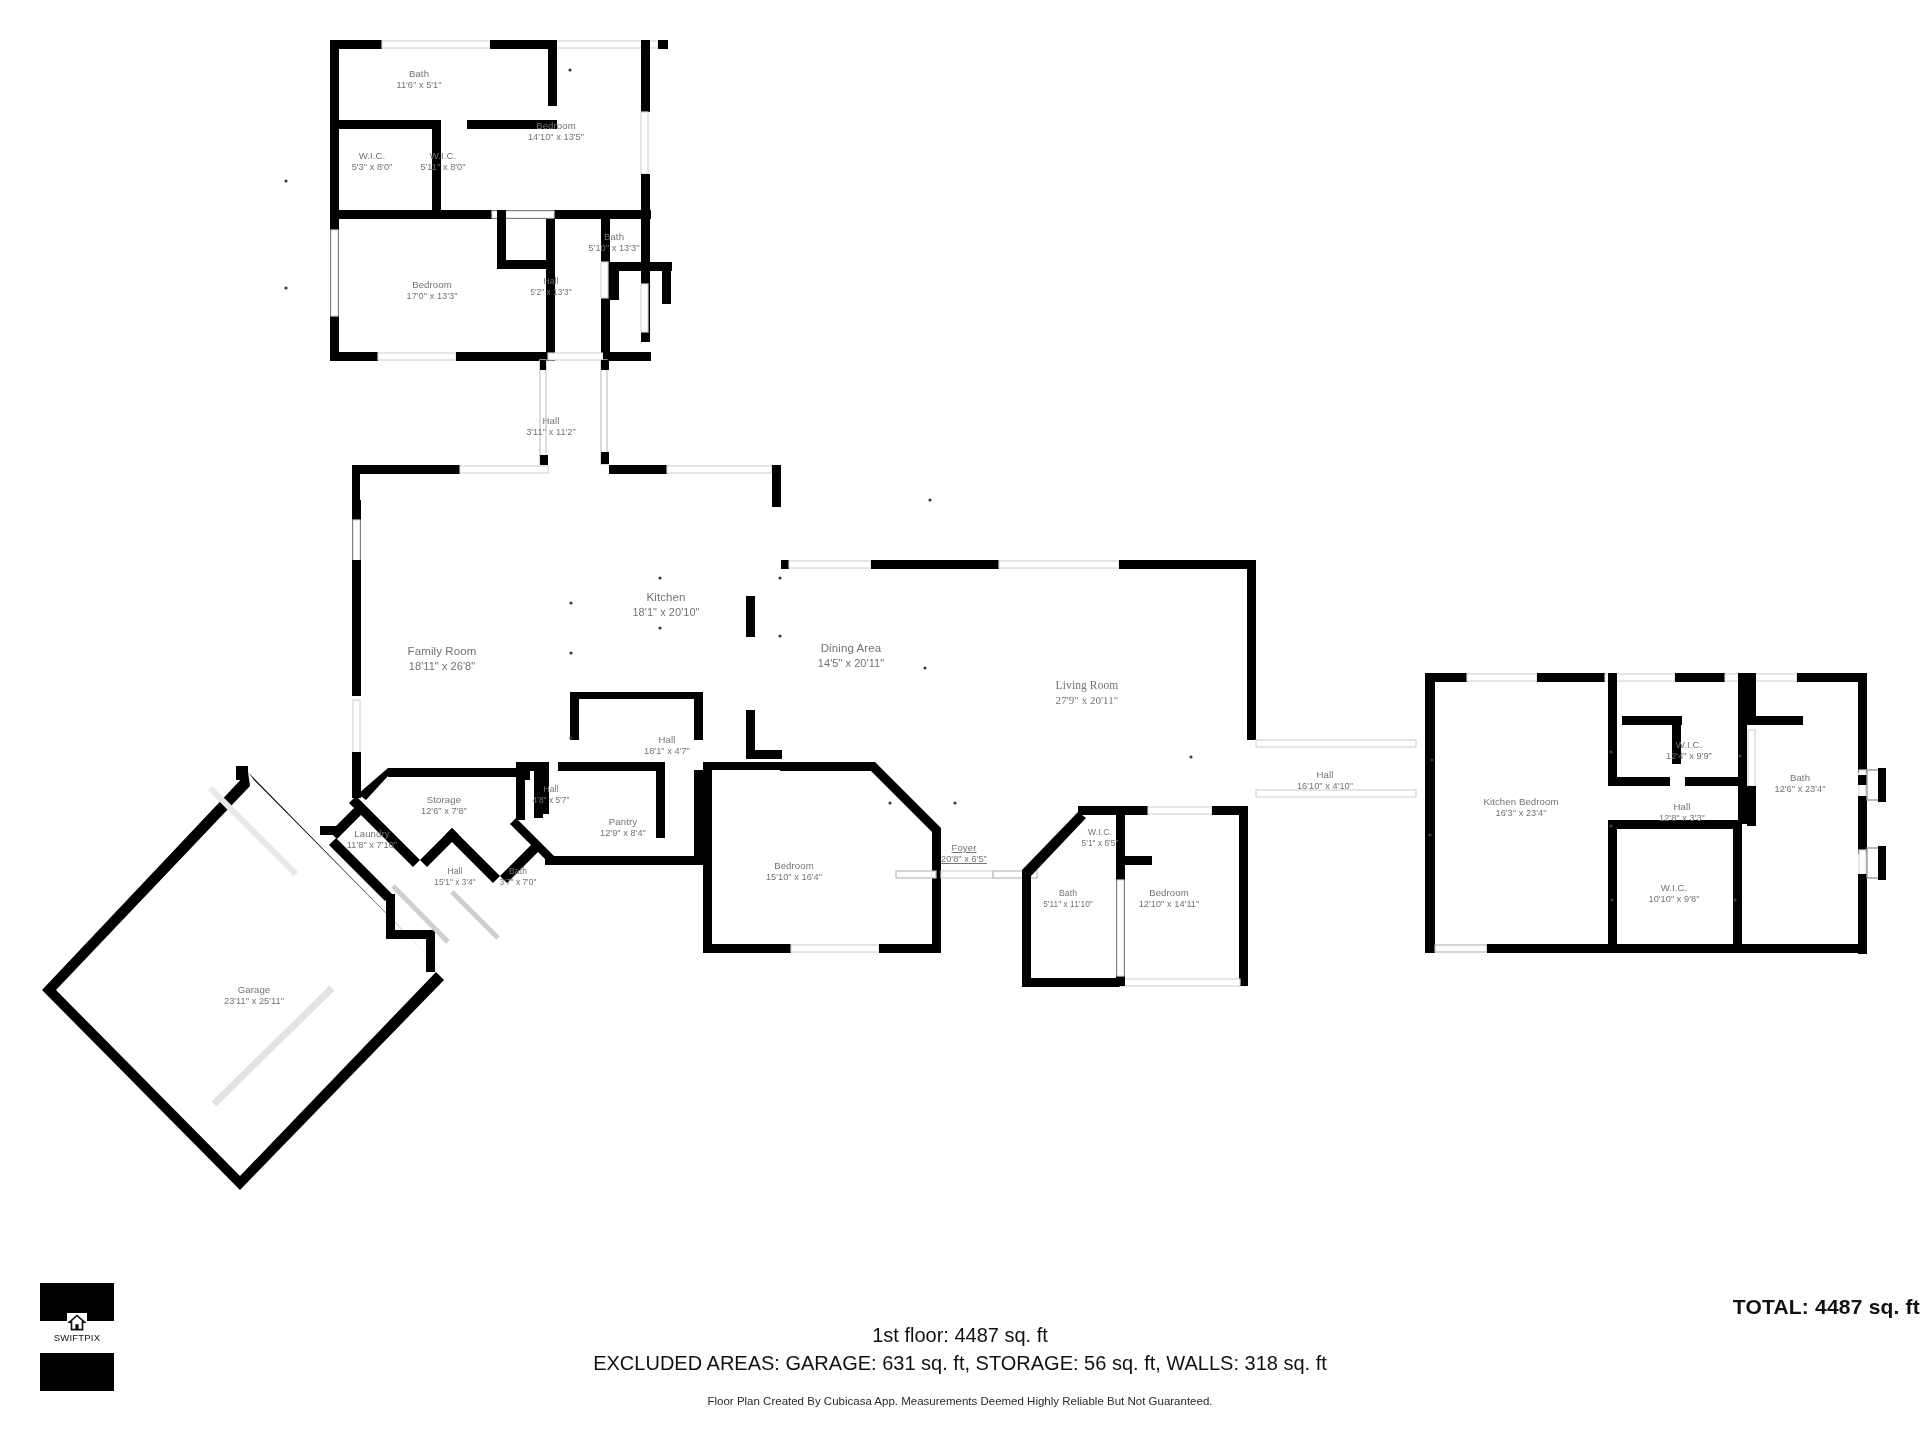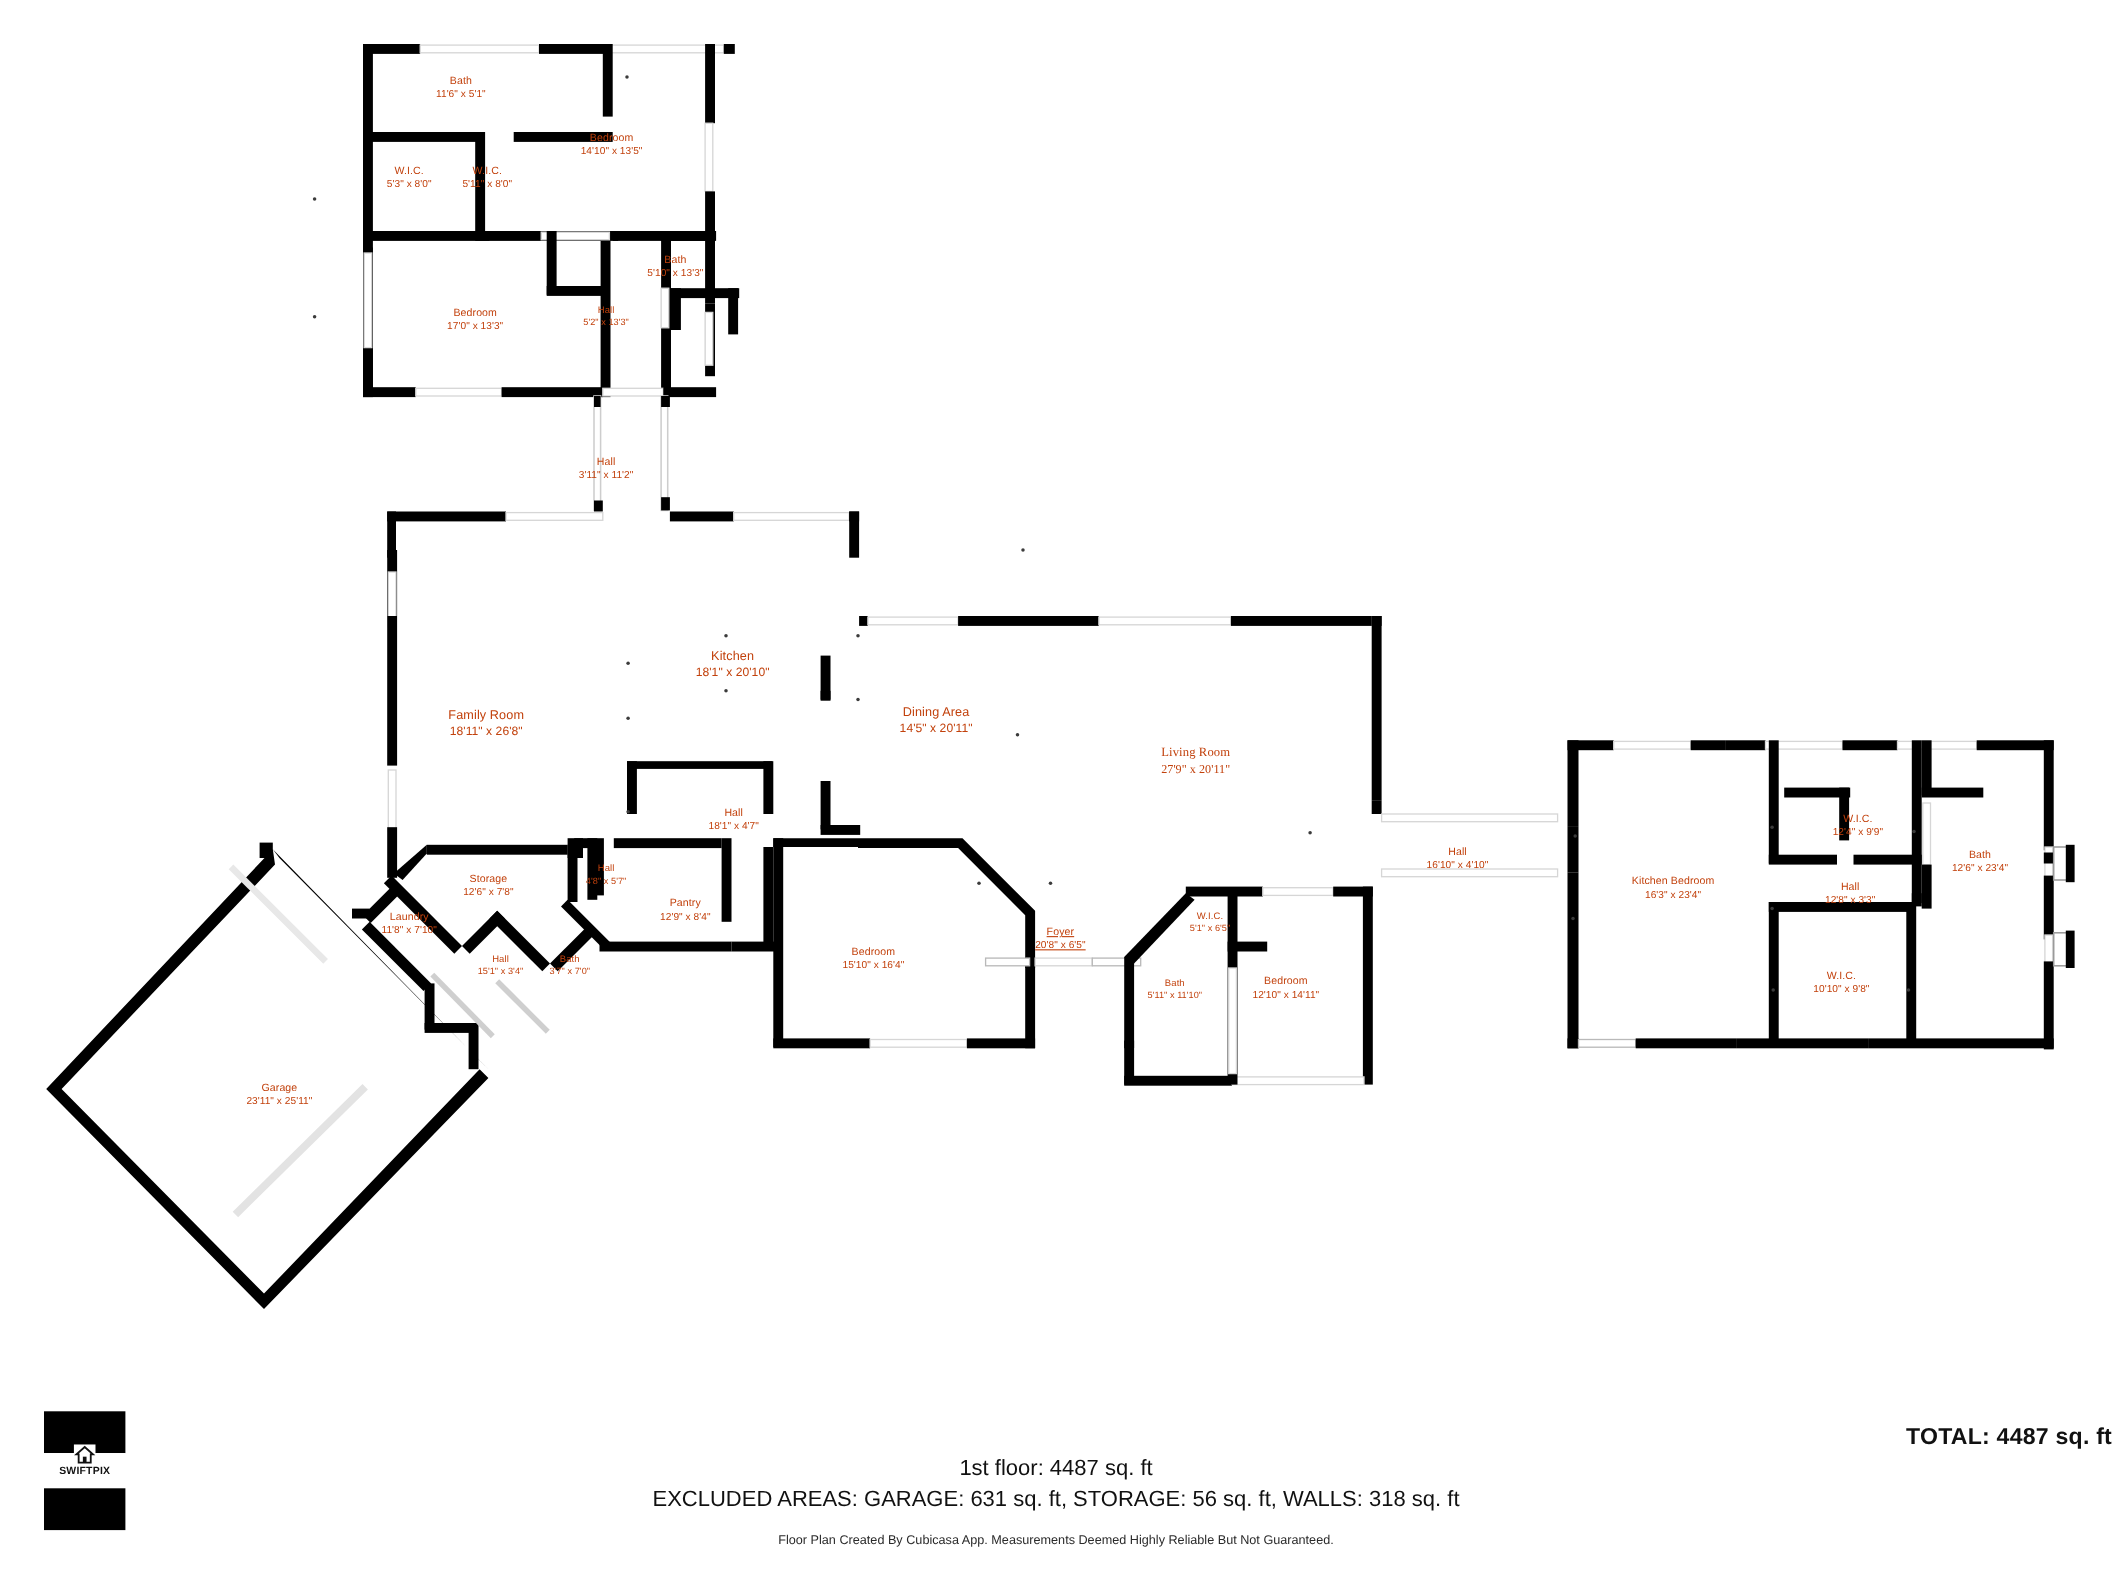--- a/index.html
+++ b/index.html
@@ -15,21 +15,21 @@
     position:absolute;left:0;top:0;width:1920px;height:1440px;
   }
   
   .room-label{
     position:absolute;
     text-align:center;
     transform:translate(-50%,-50%);
     line-height:1.28;
     white-space:nowrap;
     pointer-events:none;
-    color:#c2410c;
+    color:#737373;
   }
   .room-label .rn{
     display:block;
     font-size:11.5px;
     font-weight:400;
     letter-spacing:.1px;
   }
   .room-label .rd{
     display:block;
     font-size:11px;
@@ -71,21 +71,21 @@
   }
   #logo .bar{position:absolute;left:0;background:#000;width:74px;height:38px;}
   #logo .bar.top{top:0;}
   #logo .bar.bot{top:70px;}
   #logo .mid{
     position:absolute;left:0;top:38px;width:74px;height:32px;
     display:flex;align-items:center;justify-content:center;
     background:#fff;
   }
   #logo .wordmark{
-    font-size:9.5px;font-weight:bold;letter-spacing:.2px;color:#111;
+    font-size:9.5px;font-weight:normal;letter-spacing:.2px;color:#111;
     white-space:nowrap;
   }
   #logo .wordmark .pix{color:#111;}
   #logo .housemark{
     position:absolute;left:27px;top:30px;width:20px;height:20px;
   }
 </style>
 </head>
 <body>
 

